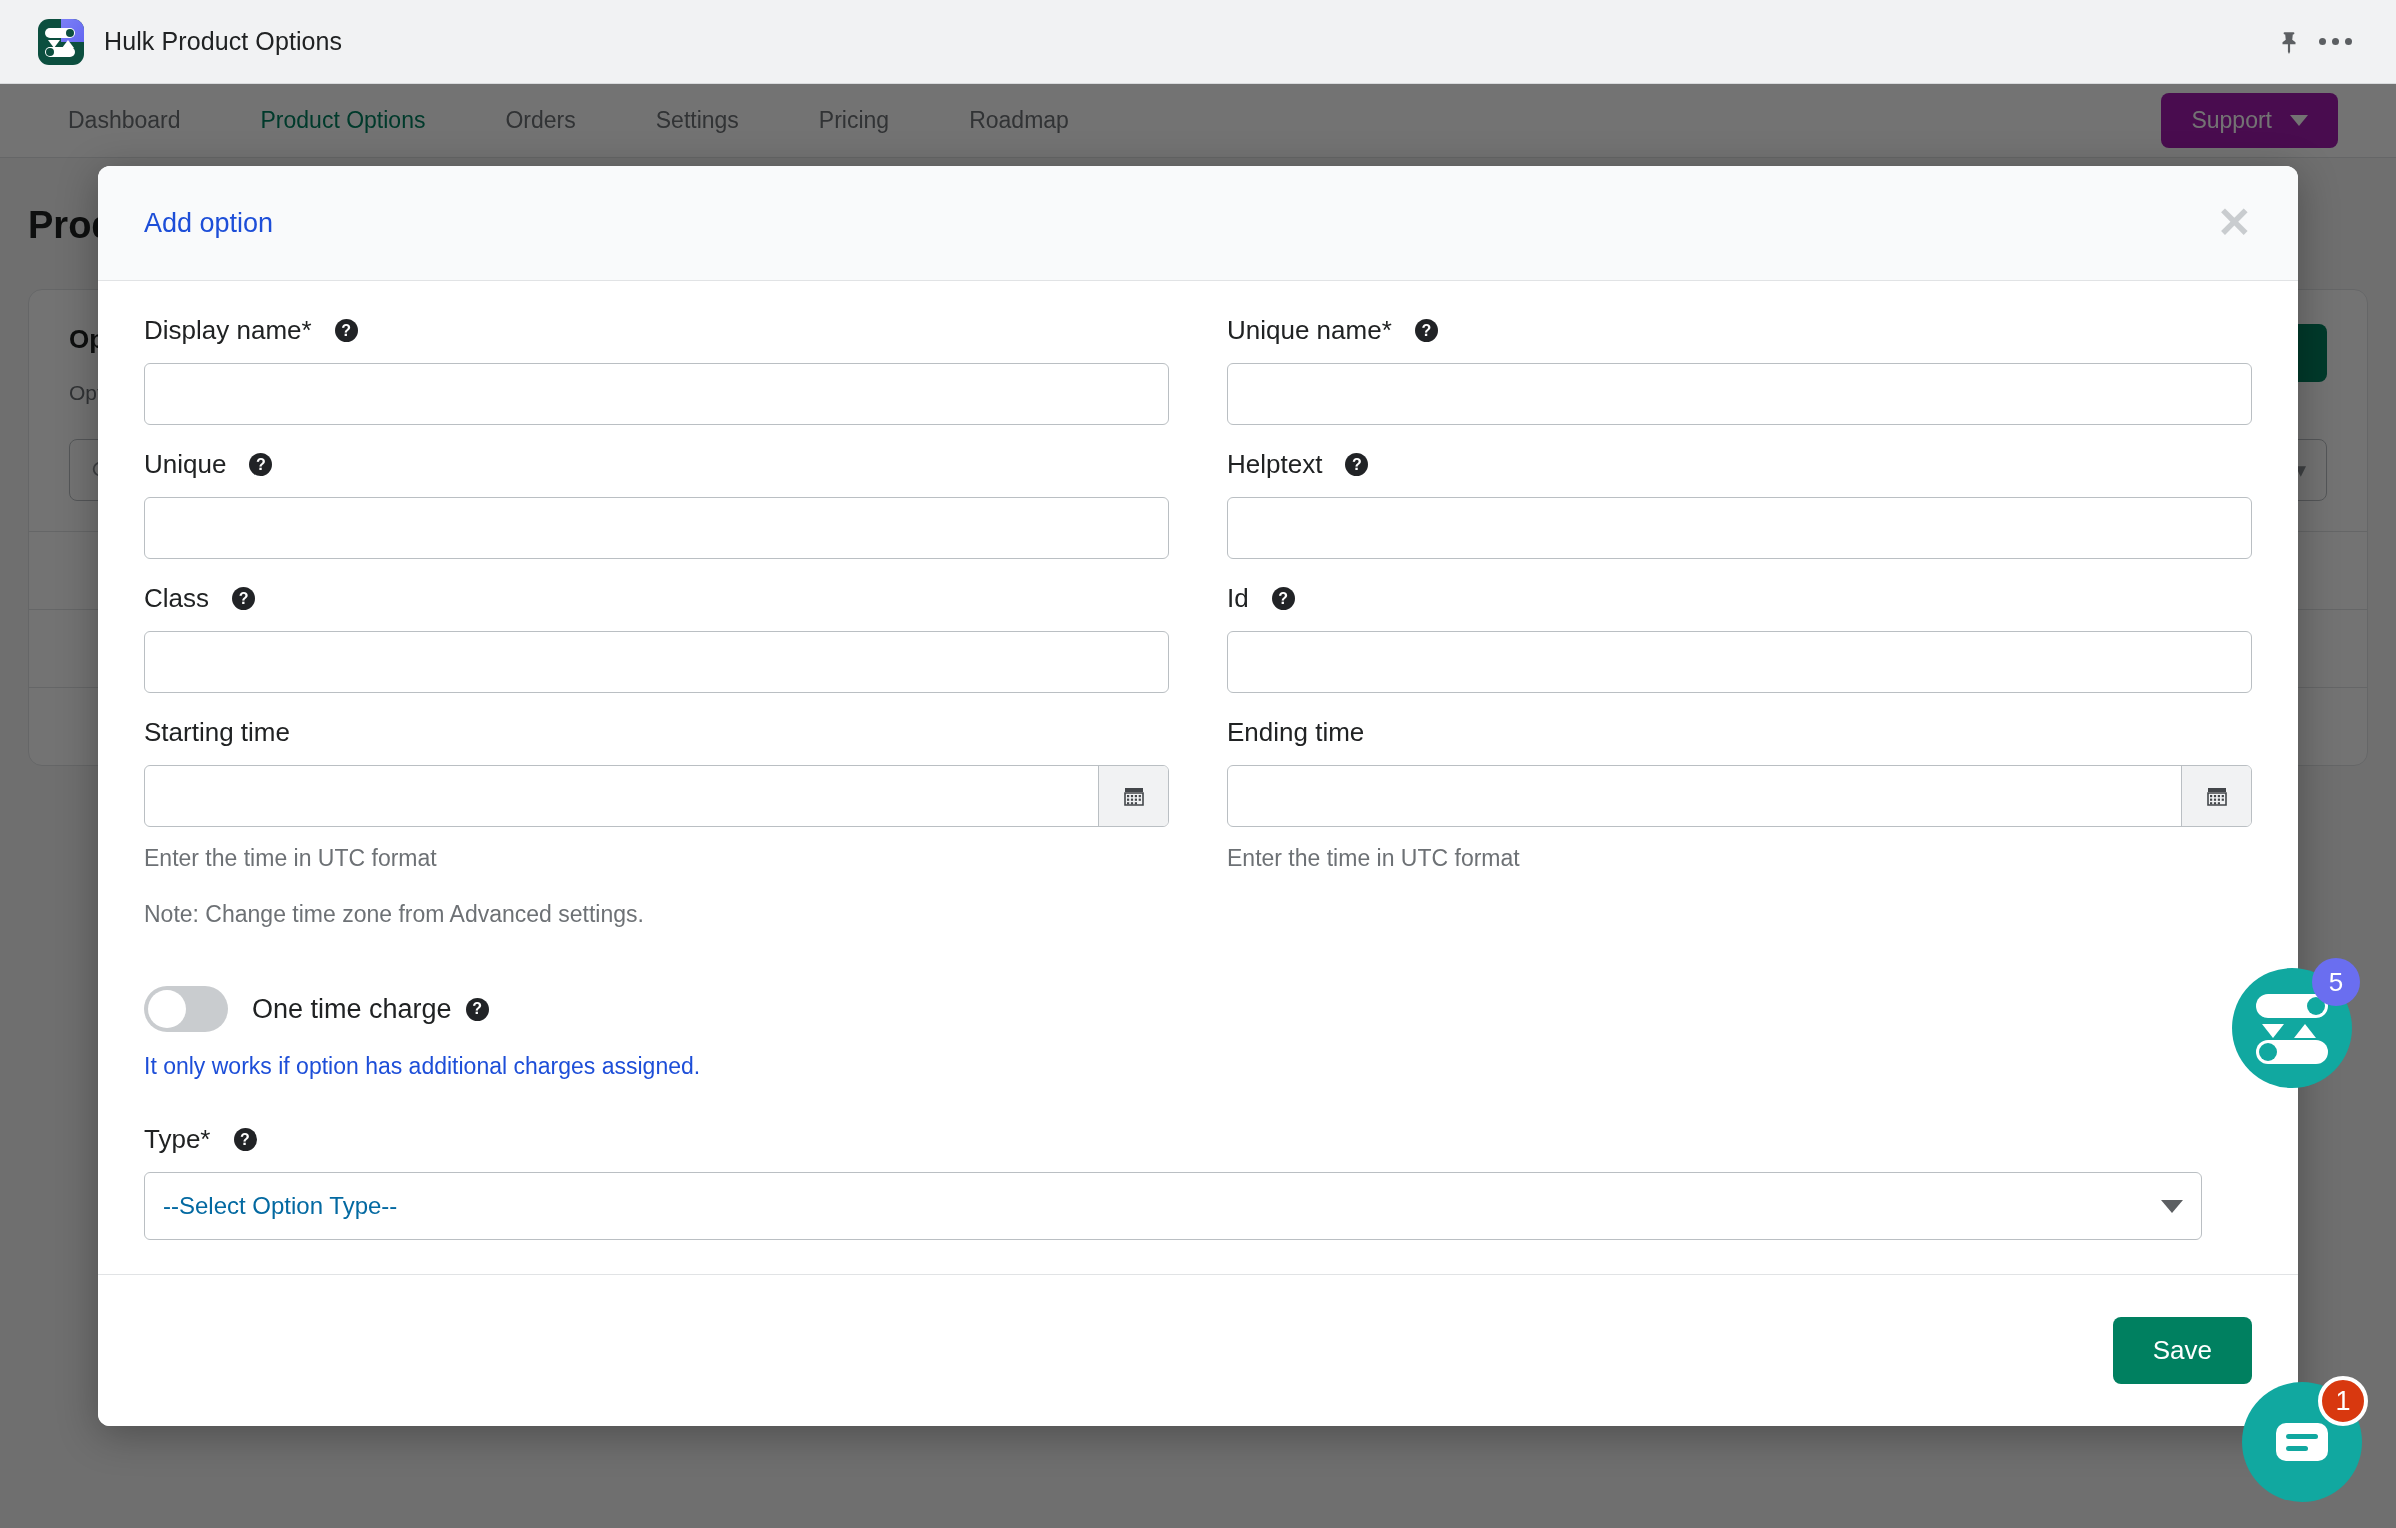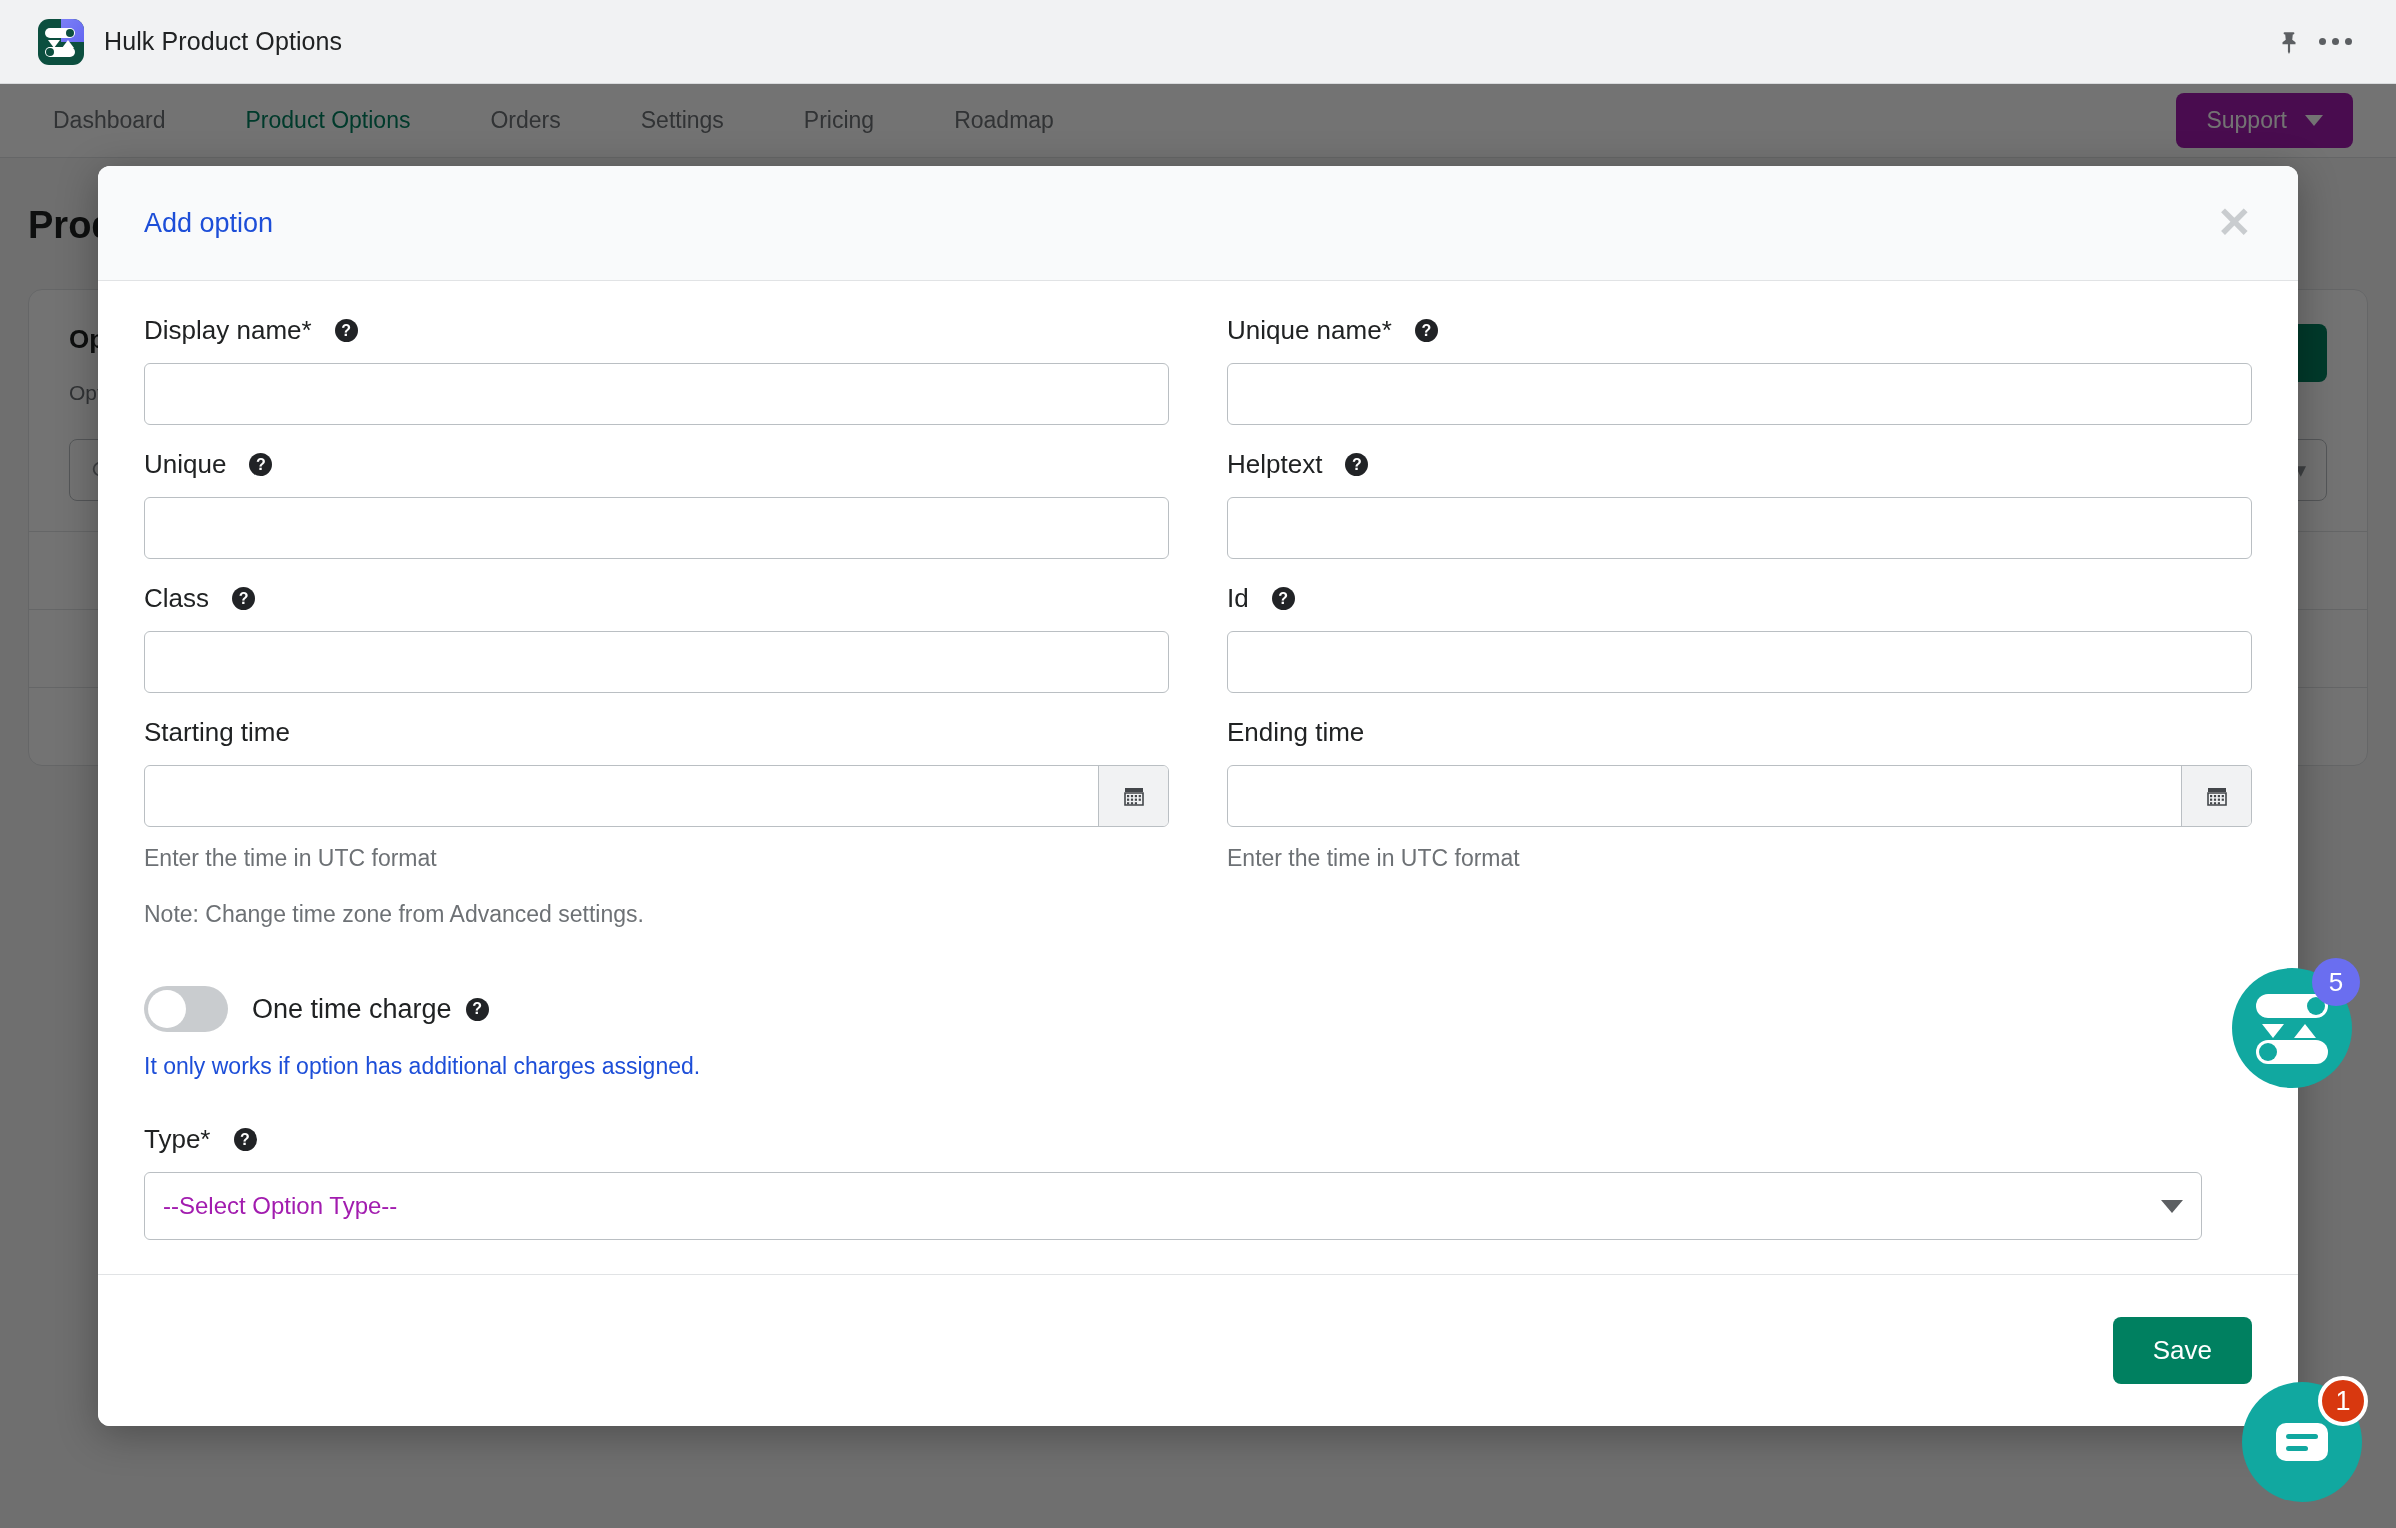--- a/index.html
+++ b/index.html
@@ -102,21 +102,21 @@
     position: absolute;
     top: 84px; left: 0;
     width: 2396px; height: 1444px;
     background: #f6f6f7;
     overflow: hidden;
   }
   .nav {
     height: 74px;
     display: flex;
     align-items: center;
-    padding: 0 43px;
+    padding: 0 58px;
     gap: 60px;
     background: #ffffff;
     border-bottom: 1px solid #e1e3e5;
   }
   .nav-item {
     font-size: 23px;
     color: #6d7175;
     padding: 6px 10px;
     cursor: pointer;
     white-space: nowrap;
@@ -358,21 +358,21 @@
   .select-box {
     width: 100%;
     height: 68px;
     border: 1px solid #babfc3;
     border-radius: 6px;
     background: #fff;
     display: flex;
     align-items: center;
     padding: 0 18px;
     font-size: 24px;
-    color: #a21caf;
+    color: #0369a1;
     cursor: pointer;
   }
   .select-caret {
     margin-left: auto;
     width: 0; height: 0;
     border-left: 11px solid transparent;
     border-right: 11px solid transparent;
     border-top: 13px solid #5c5f62;
   }
   .type-block { margin-top: 44px; }

